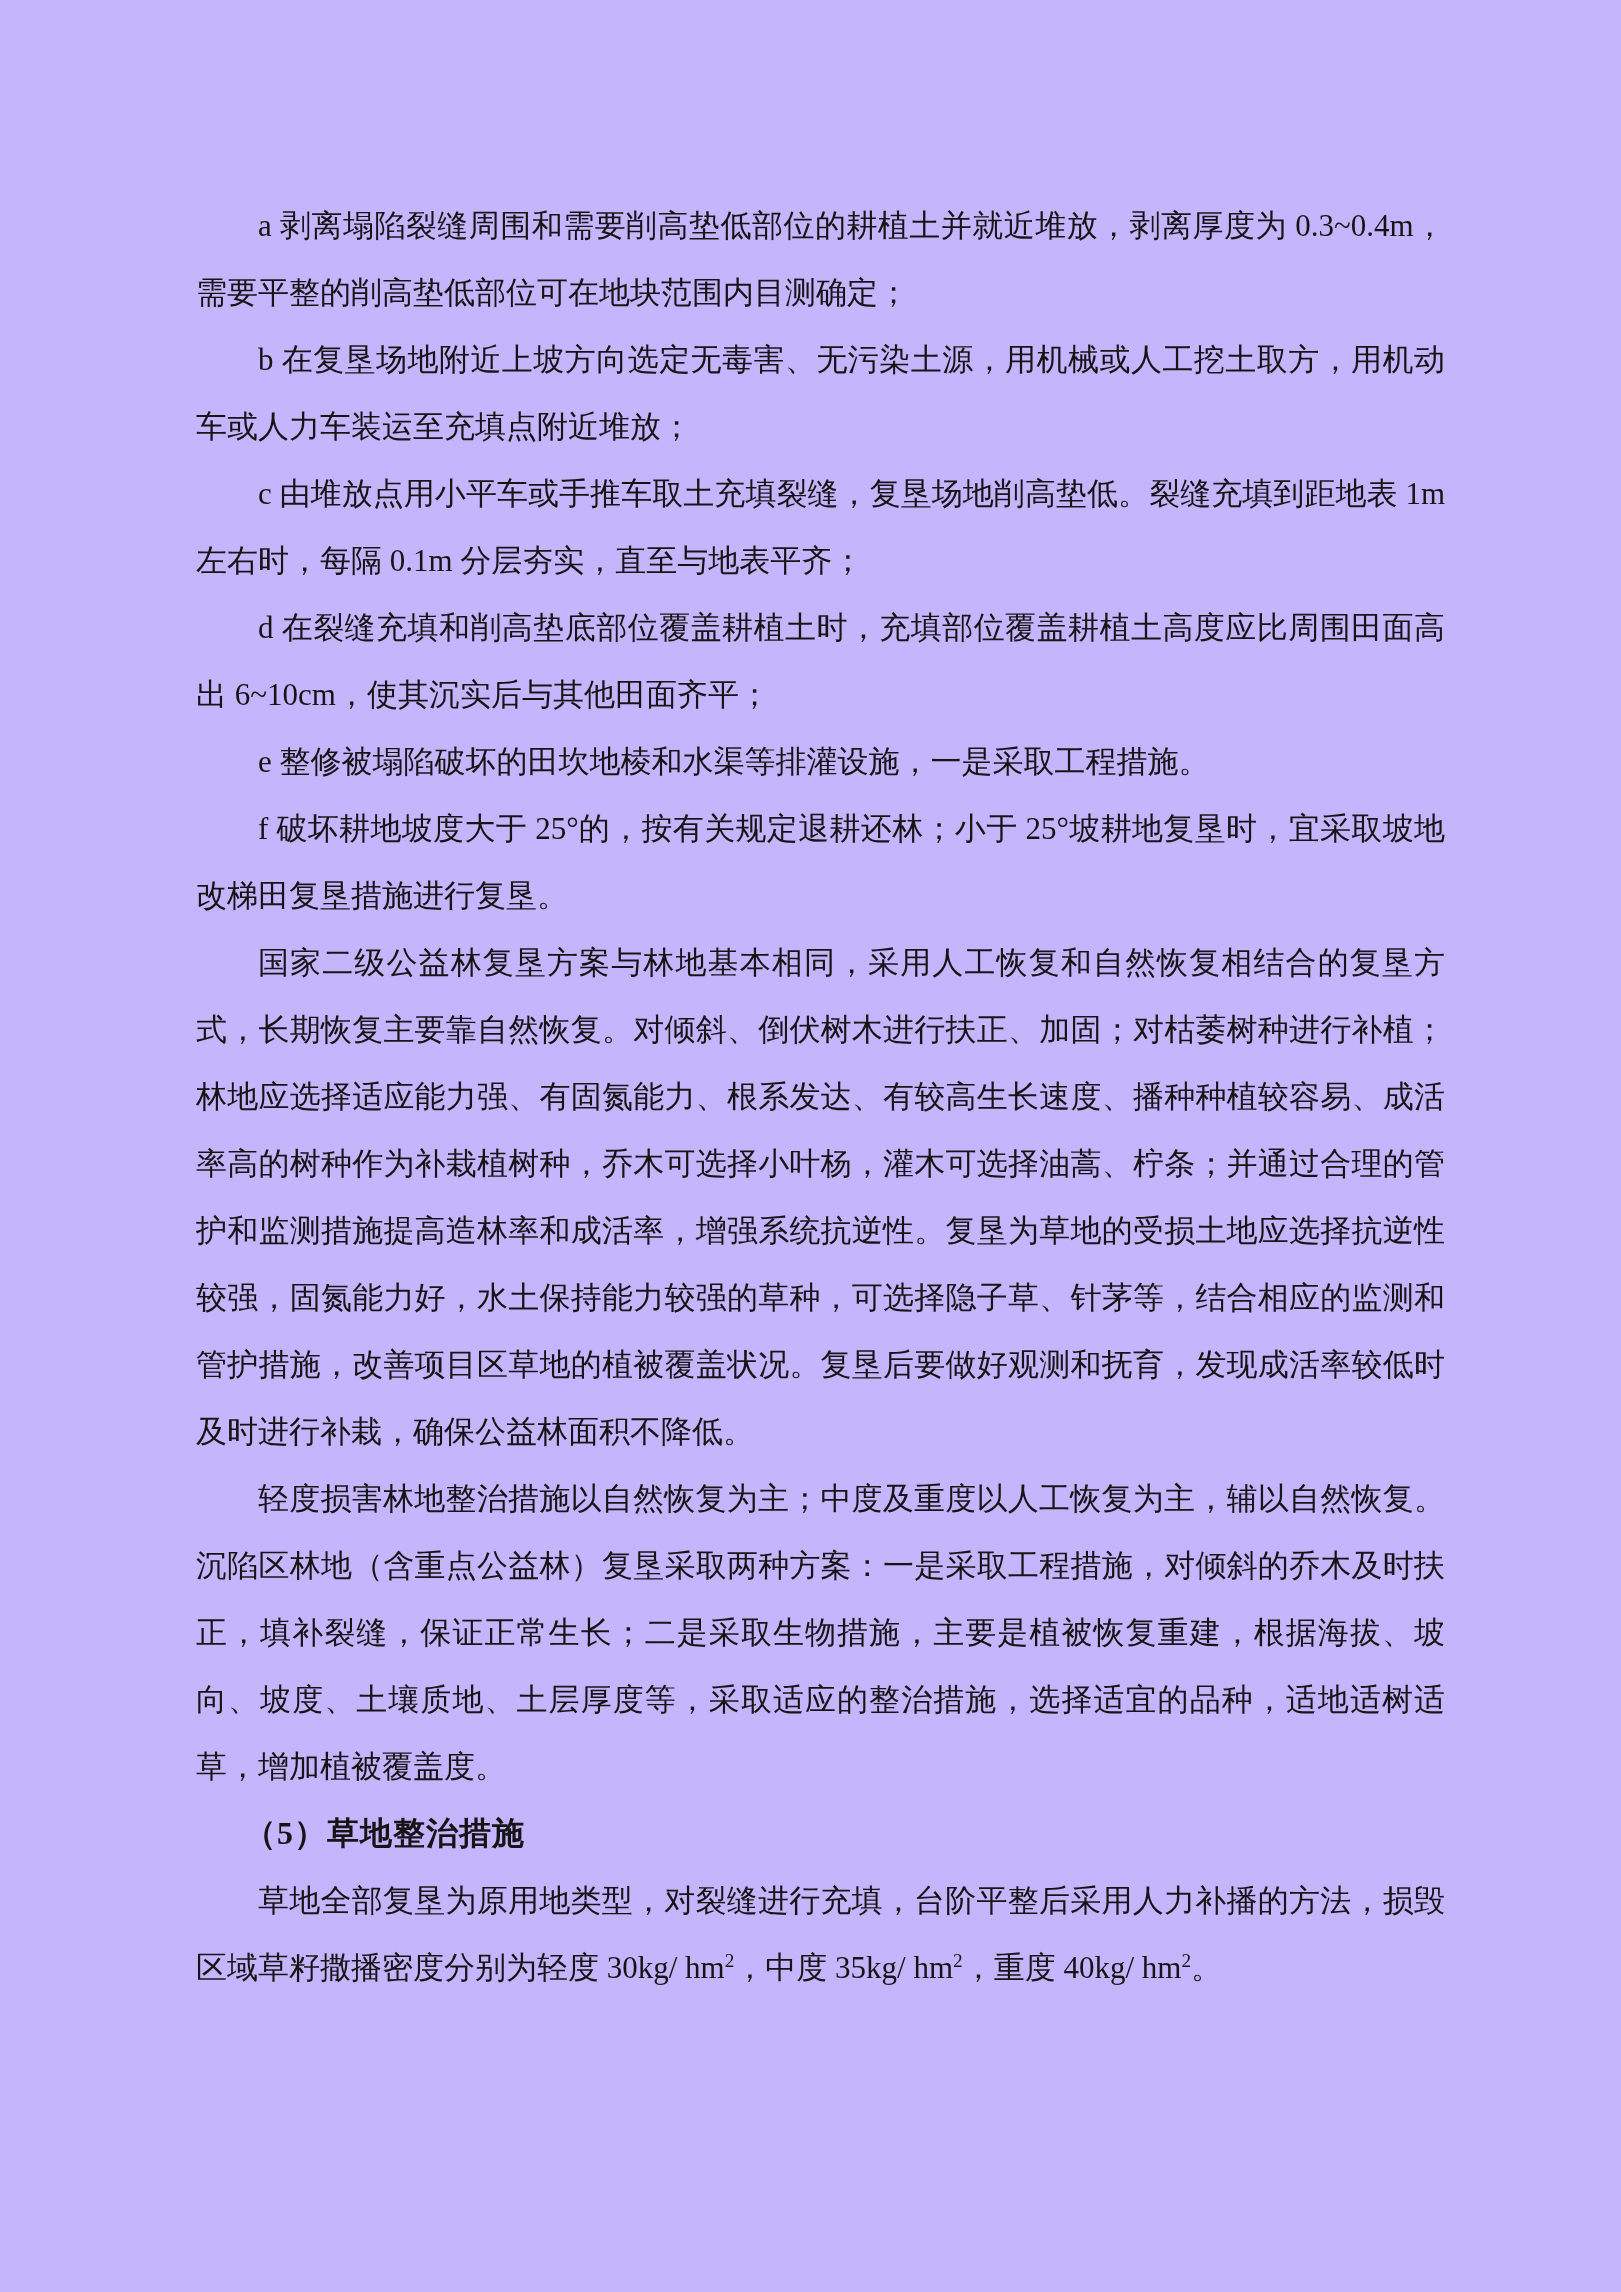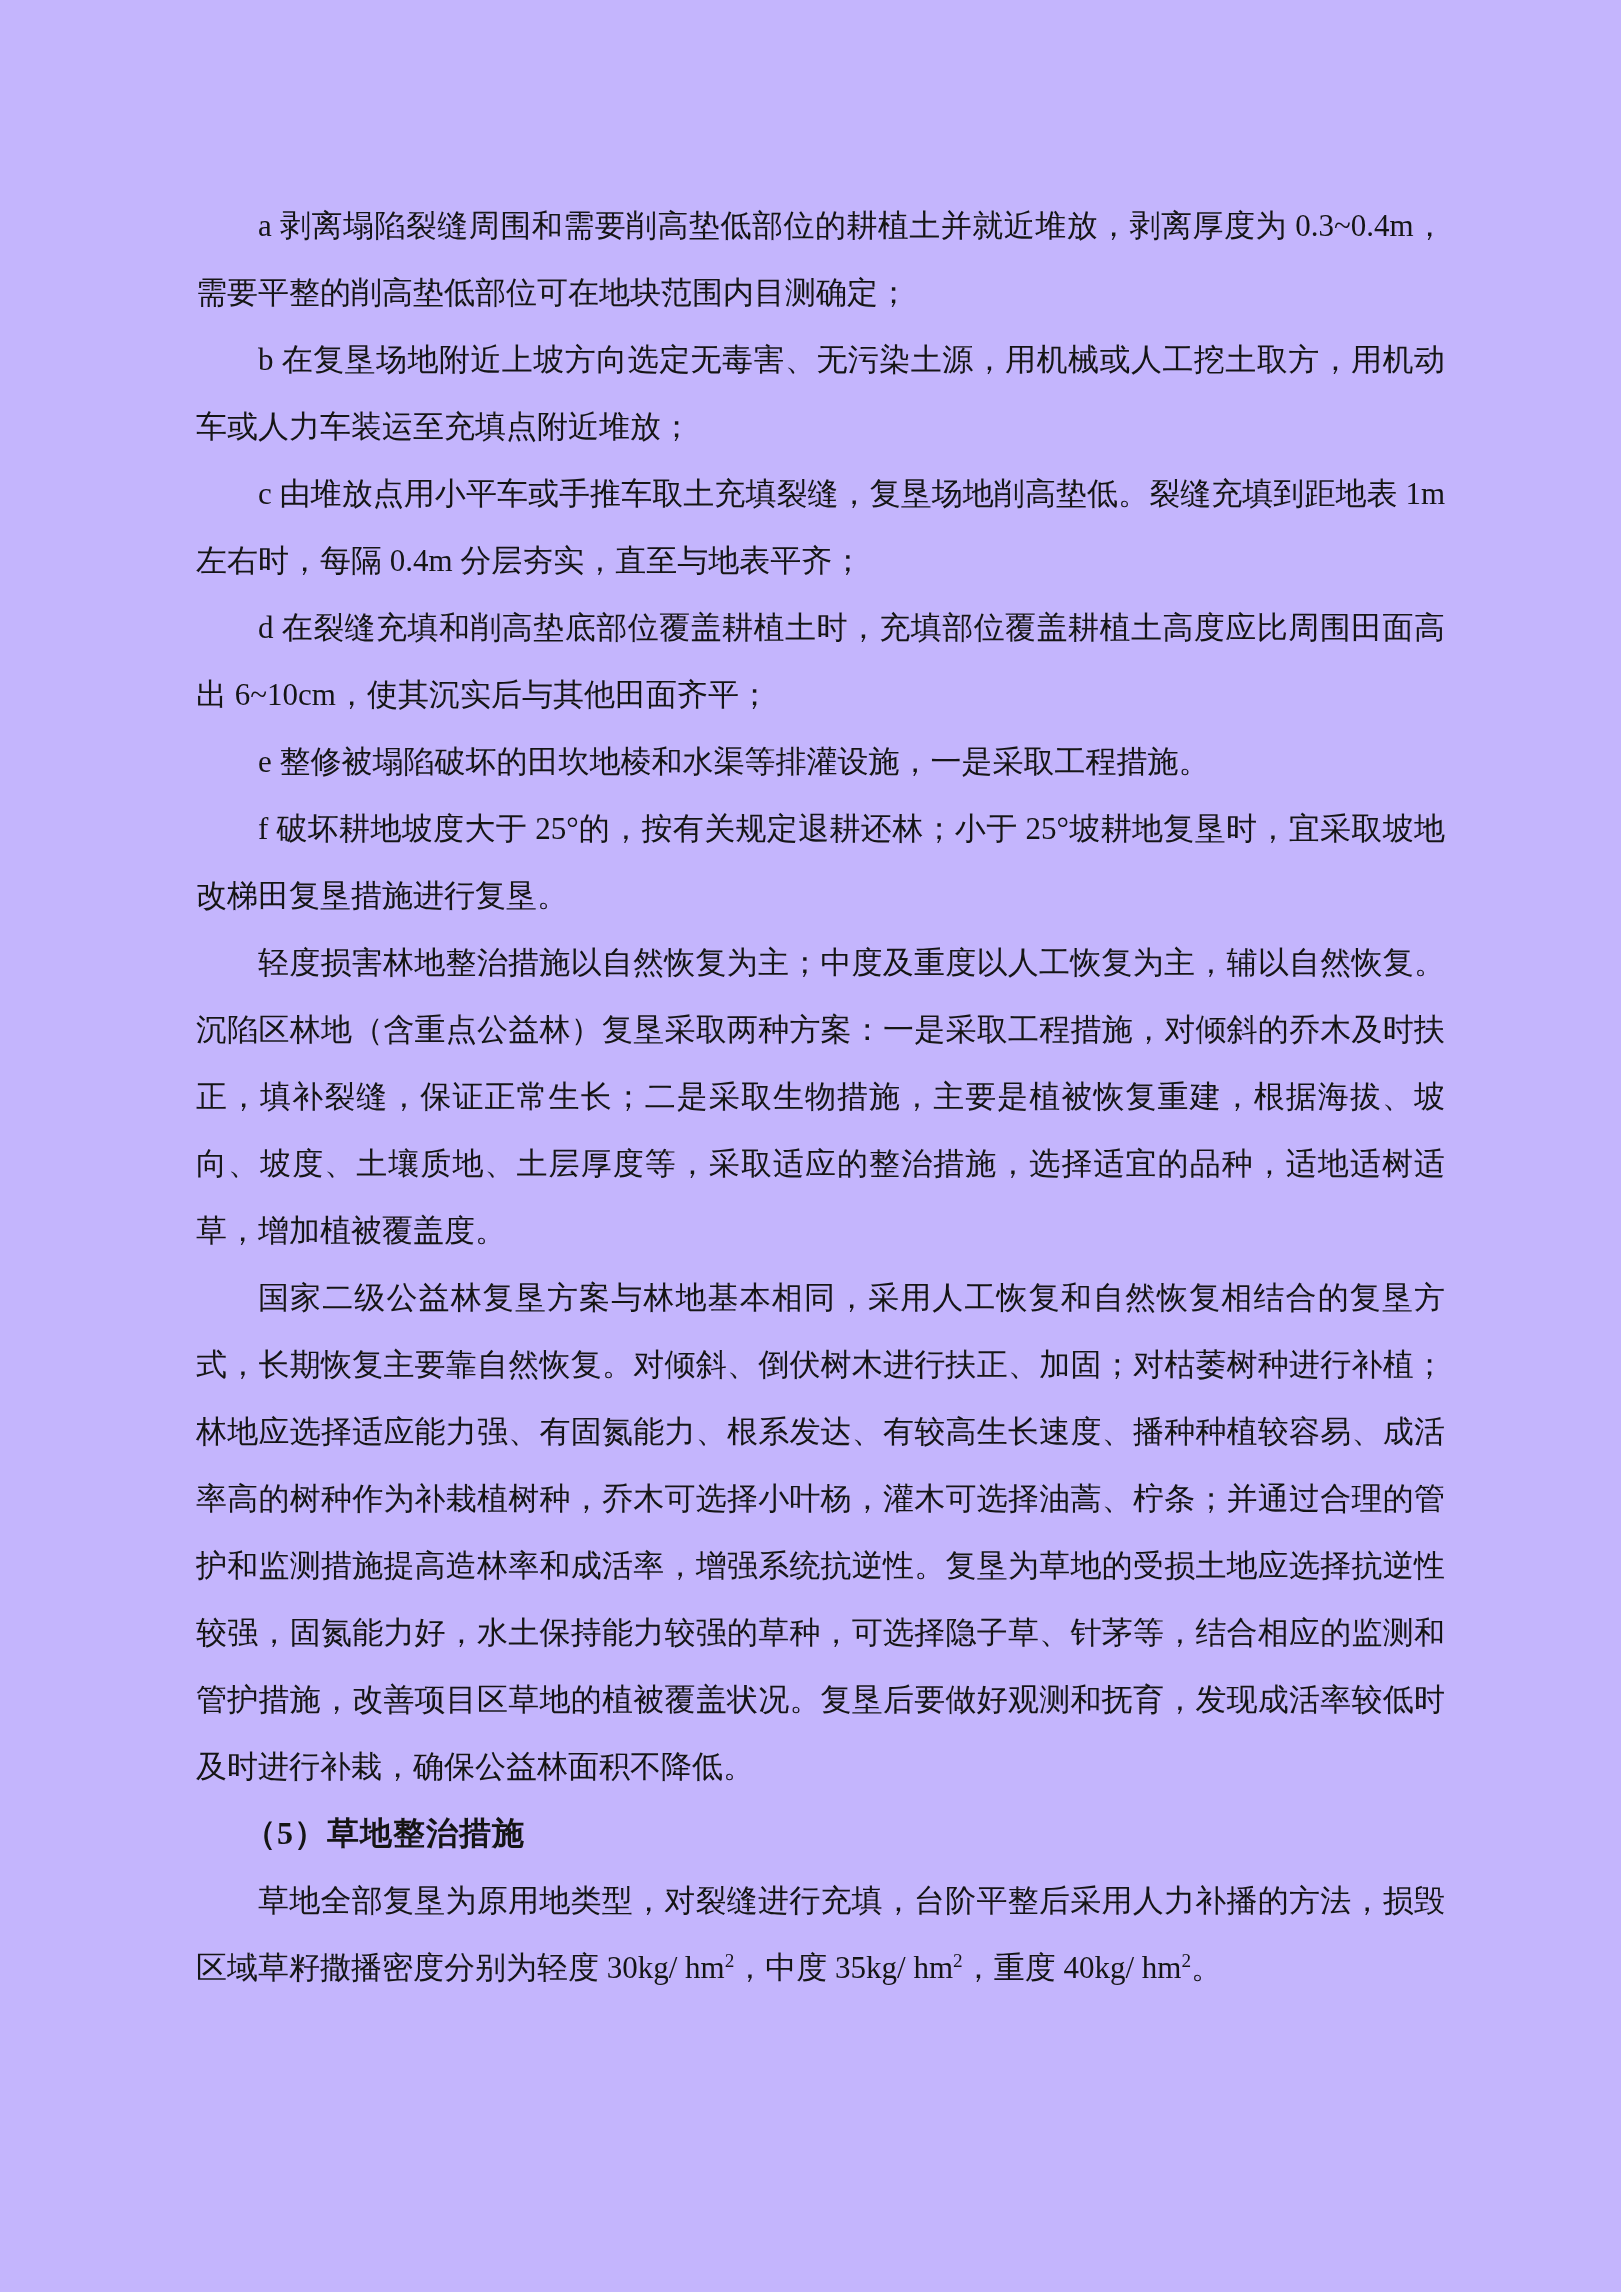--- a/index.html
+++ b/index.html
@@ -54,23 +54,23 @@
     line-height: 39px;
   }
 </style>
 </head>
 <body>
 
 <div class="page">
   <div class="content">
     <p class="para">a 剥离塌陷裂缝周围和需要削高垫低部位的耕植土并就近堆放，剥离厚度为 0.3~0.4m，需要平整的削高垫低部位可在地块范围内目测确定；</p>
     <p class="para">b 在复垦场地附近上坡方向选定无毒害、无污染土源，用机械或人工挖土取方，用机动车或人力车装运至充填点附近堆放；</p>
-    <p class="para">c 由堆放点用小平车或手推车取土充填裂缝，复垦场地削高垫低。裂缝充填到距地表 1m 左右时，每隔 0.4m 分层夯实，直至与地表平齐；</p>
+    <p class="para">c 由堆放点用小平车或手推车取土充填裂缝，复垦场地削高垫低。裂缝充填到距地表 1m 左右时，每隔 0.1m 分层夯实，直至与地表平齐；</p>
     <p class="para">d 在裂缝充填和削高垫底部位覆盖耕植土时，充填部位覆盖耕植土高度应比周围田面高出 6~10cm，使其沉实后与其他田面齐平；</p>
     <p class="para">e 整修被塌陷破坏的田坎地棱和水渠等排灌设施，一是采取工程措施。</p>
     <p class="para">f 破坏耕地坡度大于 25°的，按有关规定退耕还林；小于 25°坡耕地复垦时，宜采取坡地改梯田复垦措施进行复垦。</p>
+    <p class="para">国家二级公益林复垦方案与林地基本相同，采用人工恢复和自然恢复相结合的复垦方式，长期恢复主要靠自然恢复。对倾斜、倒伏树木进行扶正、加固；对枯萎树种进行补植；林地应选择适应能力强、有固氮能力、根系发达、有较高生长速度、播种种植较容易、成活率高的树种作为补栽植树种，乔木可选择小叶杨，灌木可选择油蒿、柠条；并通过合理的管护和监测措施提高造林率和成活率，增强系统抗逆性。复垦为草地的受损土地应选择抗逆性较强，固氮能力好，水土保持能力较强的草种，可选择隐子草、针茅等，结合相应的监测和管护措施，改善项目区草地的植被覆盖状况。复垦后要做好观测和抚育，发现成活率较低时及时进行补栽，确保公益林面积不降低。</p>
     <p class="para">轻度损害林地整治措施以自然恢复为主；中度及重度以人工恢复为主，辅以自然恢复。沉陷区林地（含重点公益林）复垦采取两种方案：一是采取工程措施，对倾斜的乔木及时扶正，填补裂缝，保证正常生长；二是采取生物措施，主要是植被恢复重建，根据海拔、坡向、坡度、土壤质地、土层厚度等，采取适应的整治措施，选择适宜的品种，适地适树适草，增加植被覆盖度。</p>
-    <p class="para">国家二级公益林复垦方案与林地基本相同，采用人工恢复和自然恢复相结合的复垦方式，长期恢复主要靠自然恢复。对倾斜、倒伏树木进行扶正、加固；对枯萎树种进行补植；林地应选择适应能力强、有固氮能力、根系发达、有较高生长速度、播种种植较容易、成活率高的树种作为补栽植树种，乔木可选择小叶杨，灌木可选择油蒿、柠条；并通过合理的管护和监测措施提高造林率和成活率，增强系统抗逆性。复垦为草地的受损土地应选择抗逆性较强，固氮能力好，水土保持能力较强的草种，可选择隐子草、针茅等，结合相应的监测和管护措施，改善项目区草地的植被覆盖状况。复垦后要做好观测和抚育，发现成活率较低时及时进行补栽，确保公益林面积不降低。</p>
     <p class="heading">（5）草地整治措施</p>
     <p class="para">草地全部复垦为原用地类型，对裂缝进行充填，台阶平整后采用人力补播的方法，损毁区域草籽撒播密度分别为轻度 30kg/ hm<sup>2</sup>，中度 35kg/ hm<sup>2</sup>，重度 40kg/ hm<sup>2</sup>。</p>
   </div>
 </div>
 
 
 </body></html>

